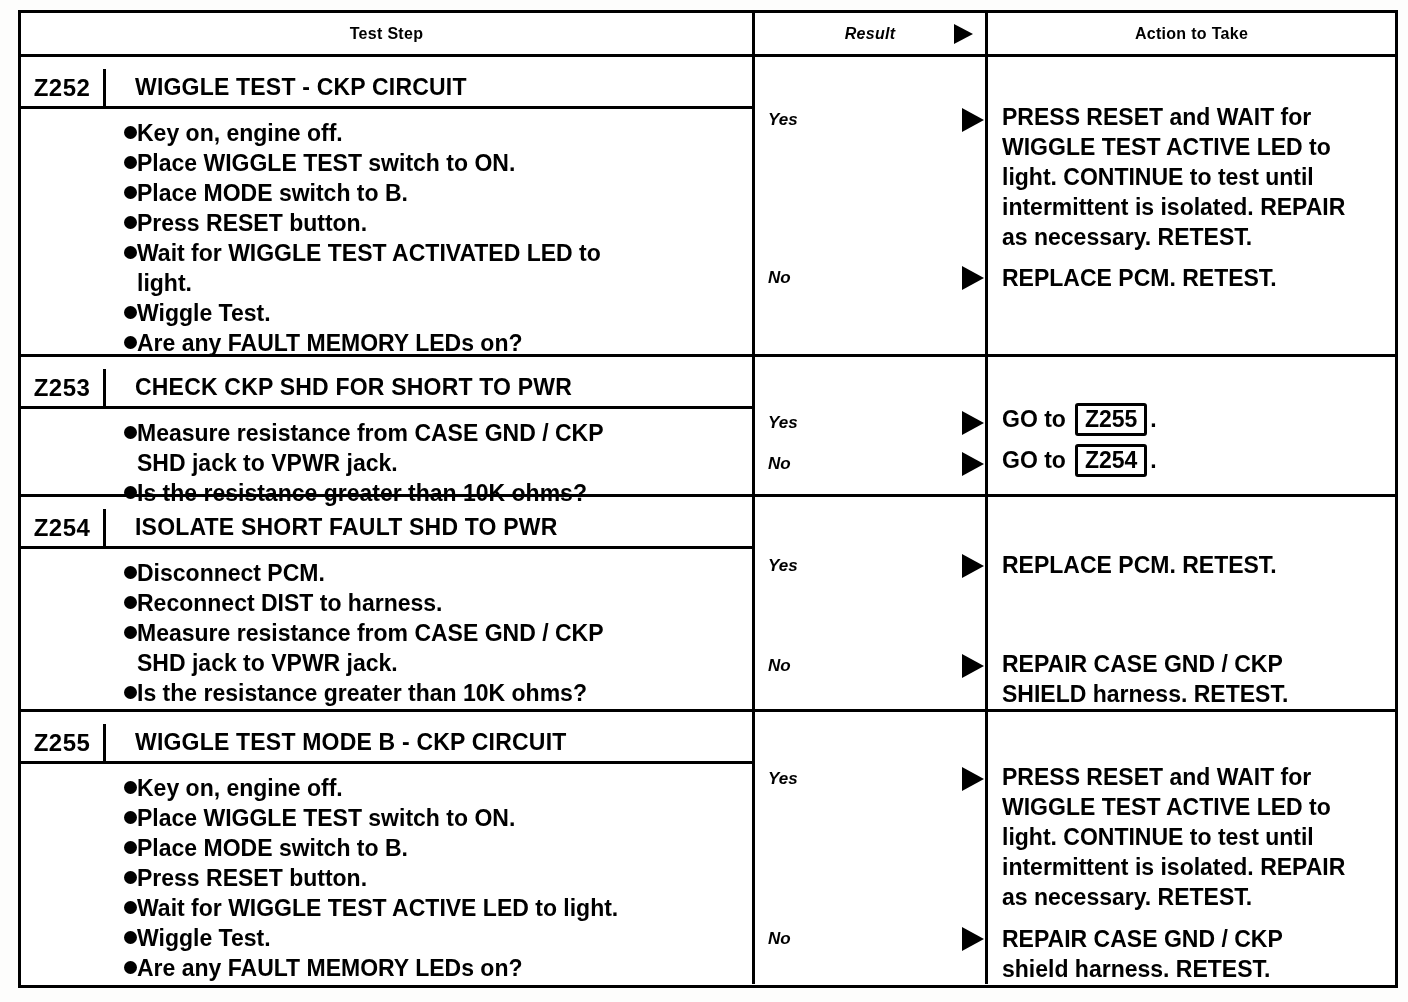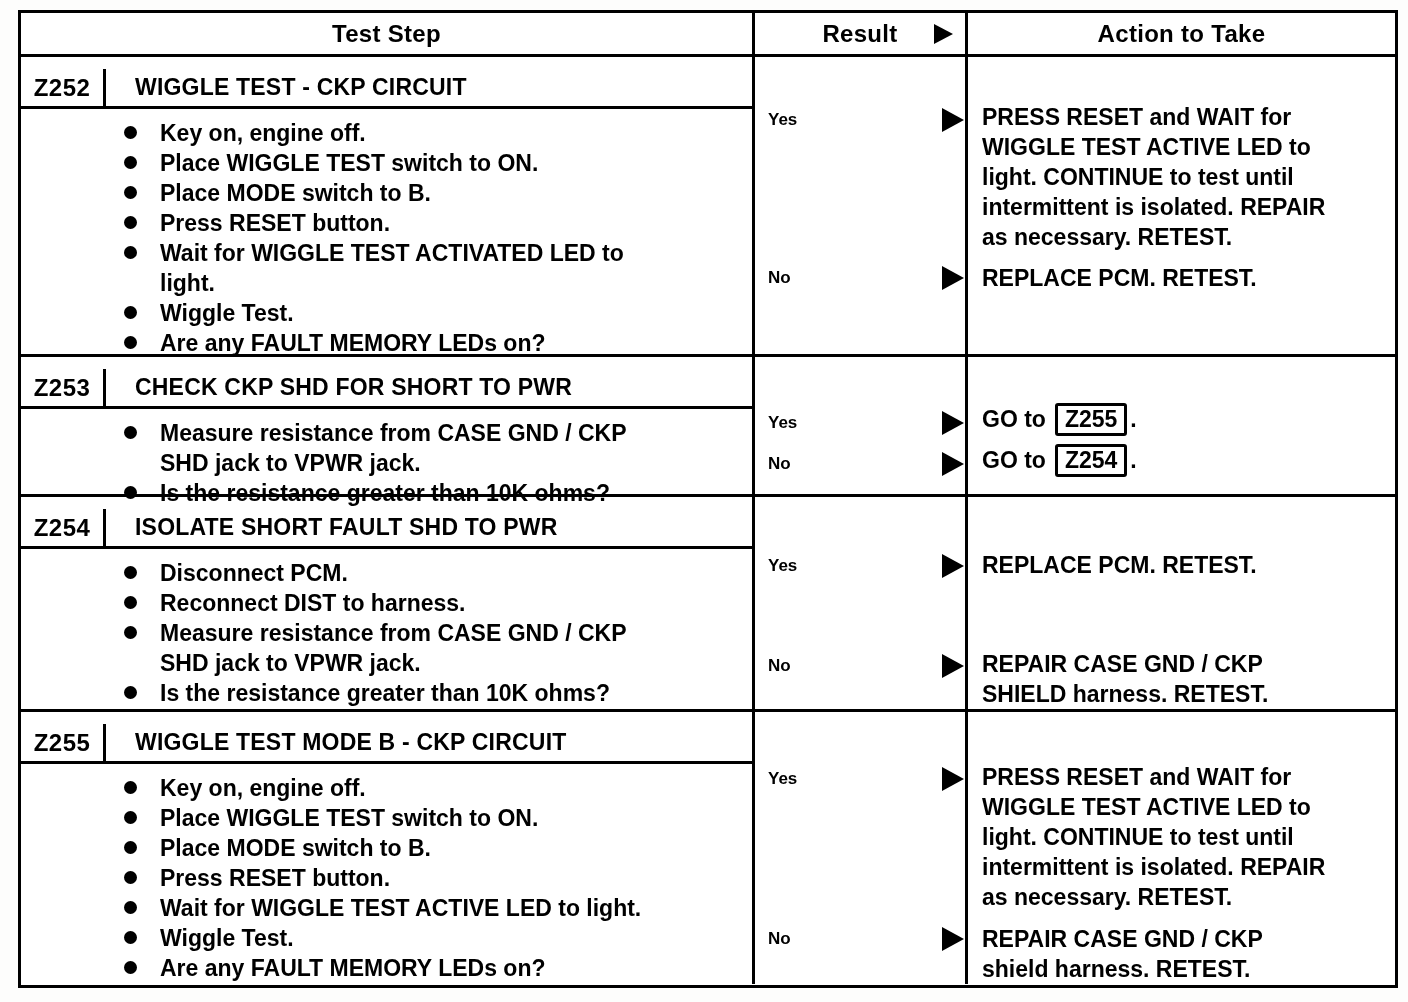--- a/index.html
+++ b/index.html
@@ -20,27 +20,27 @@
     flex-direction: column;
   }
   .row {
     display: flex;
     box-sizing: border-box;
     border-bottom: 3px solid #000;
     flex: none;
   }
   .row:last-child { border-bottom: none; }
   .c1 { width: 734px; border-right: 3px solid #000; box-sizing: border-box; }
-  .c2 { width: 213px; border-right: 3px solid #000; box-sizing: border-box; position: relative; }
+  .c2 { width: 233px; border-right: 3px solid #000; box-sizing: border-box; position: relative; font-style: italic; }
   .c3 { flex: 1; position: relative; }
   
   .hrow { height: 44px; }
   .hcell {
     display: flex; align-items: center; justify-content: center;
-    font-size: 24px; font-weight: 800; letter-spacing: 0.3px;
+    font-size: 16px; font-weight: 800; letter-spacing: 0.3px;
   }
   .hcell.c2 { justify-content: center; }
   .h-arrow {
     position: absolute; right: 12px; top: 50%; margin-top: -10px;
     width: 0; height: 0;
     border-top: 10px solid transparent;
     border-bottom: 10px solid transparent;
     border-left: 19px solid #000;
   }
   
@@ -58,21 +58,20 @@
   }
   .title {
     flex: 1; display: flex; align-items: center;
     padding-left: 29px;
     font-size: 23px; font-weight: 700; letter-spacing: 0.2px;
   }
   .ts-body { padding-top: 9px; }
   .step {
     display: flex;
     padding-left: 103px;
-    column-gap: 23px;
     font-size: 23px; font-weight: 600;
     line-height: 30px;
   }
   .bullet {
     flex: none;
     width: 13px; height: 13px;
     border-radius: 50%;
     background: #000;
     margin-top: 8px;
   }

